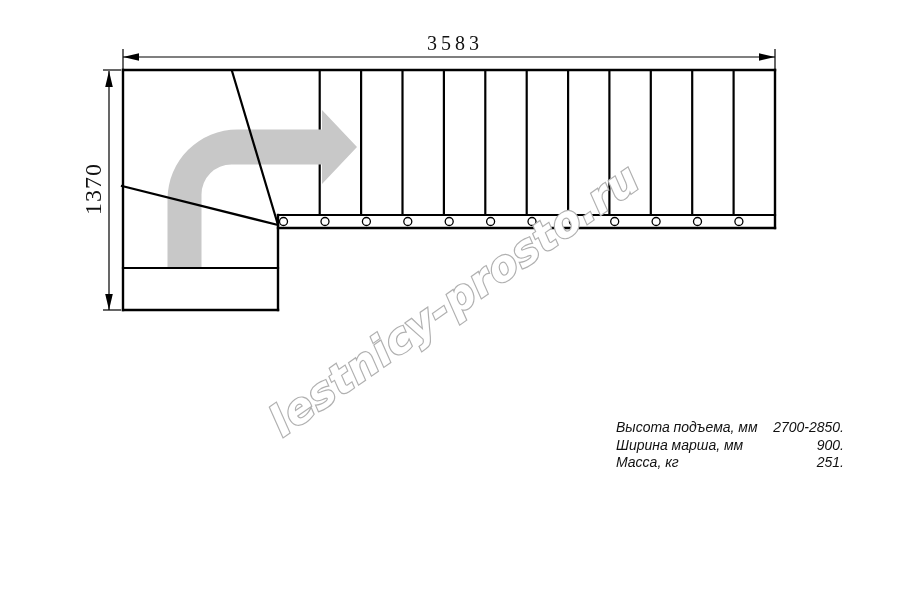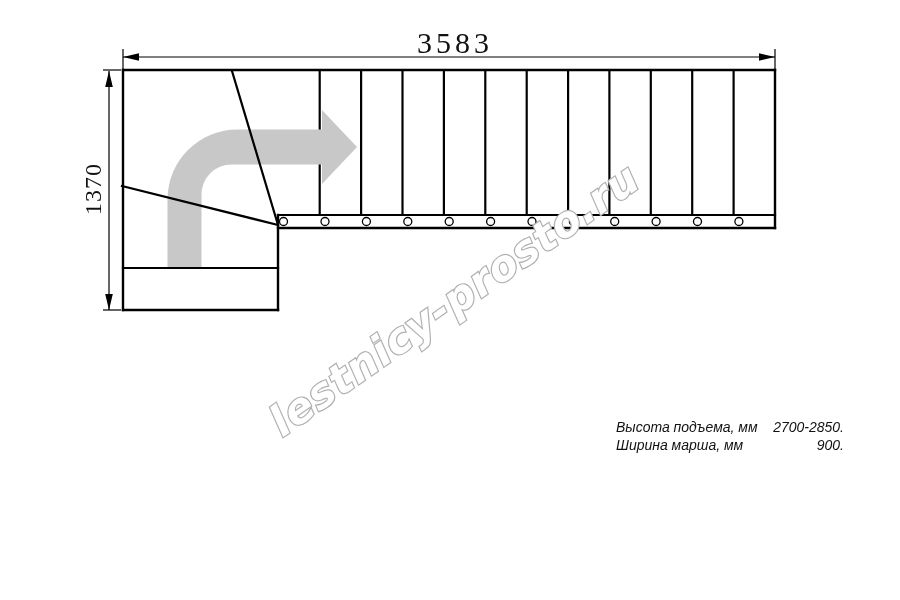--- a/index.html
+++ b/index.html
@@ -7,21 +7,21 @@
     position:relative;
     width:900px;height:600px;
     background:#ffffff;
     overflow:hidden;
     font-family:"Liberation Sans",sans-serif;
   }
   #drawing{position:absolute;left:0;top:0;}
   .dim-text{
     position:absolute;
     font-family:"Liberation Serif",serif;
-    font-size:30px;
+    font-size:20px;
     color:#111;
     white-space:nowrap;
     transform:translate(-50%,-50%);
   }
   .dim-text.horizontal{letter-spacing:4px;}
   .dim-text.vertical{
     font-size:24px;
     letter-spacing:1px;
     transform:translate(-50%,-50%) rotate(-90deg);
   }
@@ -119,15 +119,19 @@
 
   <div id="spec-table">
     <div class="spec-row">
       <span class="spec-label">Высота подъема, мм</span>
       <span class="spec-value">2700-2850.</span>
     </div>
     <div class="spec-row">
       <span class="spec-label">Ширина марша, мм</span>
       <span class="spec-value">900.</span>
     </div>
+    <div class="spec-row">
+      <span class="spec-label">Масса, кг</span>
+      <span class="spec-value">251.</span>
+    </div>
   </div>
 
 </div>
 
 </body></html>

